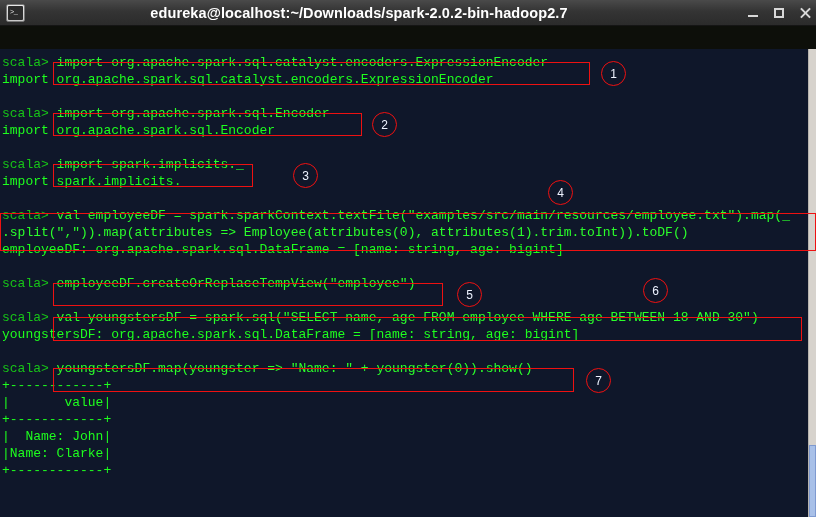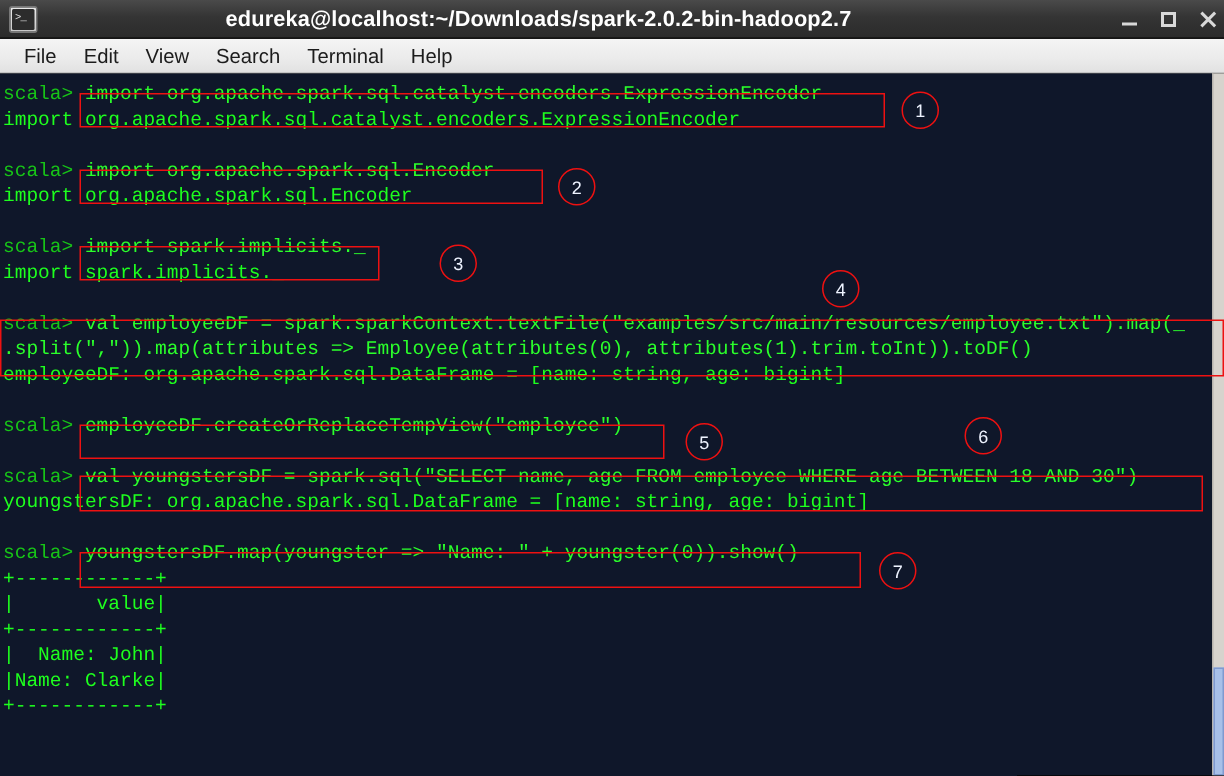--- a/index.html
+++ b/index.html
@@ -195,28 +195,20 @@
       <div class="pr">&gt;_</div>
     </div>
     <div class="title-text">edureka@localhost:~/Downloads/spark-2.0.2-bin-hadoop2.7</div>
     <div class="winbtns">
       <div class="wb wb-min"></div>
       <div class="wb wb-max"></div>
       <div class="wb wb-close"></div>
     </div>
   </div>
 
-  <div class="menubar" id="menubar">
-      <div class="menu-item">File</div>
-      <div class="menu-item">Edit</div>
-      <div class="menu-item">View</div>
-      <div class="menu-item">Search</div>
-      <div class="menu-item">Terminal</div>
-      <div class="menu-item">Help</div>
-    </div>
 
   <div class="term">
     <div class="termlines" id="termlines"><div class="ln"><span class="prompt">scala&gt; </span><span class="cmd">import org.apache.spark.sql.catalyst.encoders.ExpressionEncoder</span></div><div class="ln"><span class="out">import org.apache.spark.sql.catalyst.encoders.ExpressionEncoder</span></div><div class="ln">&nbsp;</div><div class="ln"><span class="prompt">scala&gt; </span><span class="cmd">import org.apache.spark.sql.Encoder</span></div><div class="ln"><span class="out">import org.apache.spark.sql.Encoder</span></div><div class="ln">&nbsp;</div><div class="ln"><span class="prompt">scala&gt; </span><span class="cmd">import spark.implicits._</span></div><div class="ln"><span class="out">import spark.implicits._</span></div><div class="ln">&nbsp;</div><div class="ln"><span class="prompt">scala&gt; </span><span class="cmd">val employeeDF = spark.sparkContext.textFile("examples/src/main/resources/employee.txt").map(_</span></div><div class="ln"><span class="cmd">.split(",")).map(attributes =&gt; Employee(attributes(0), attributes(1).trim.toInt)).toDF()</span></div><div class="ln"><span class="out">employeeDF: org.apache.spark.sql.DataFrame = [name: string, age: bigint]</span></div><div class="ln">&nbsp;</div><div class="ln"><span class="prompt">scala&gt; </span><span class="cmd">employeeDF.createOrReplaceTempView("employee")</span></div><div class="ln">&nbsp;</div><div class="ln"><span class="prompt">scala&gt; </span><span class="cmd">val youngstersDF = spark.sql("SELECT name, age FROM employee WHERE age BETWEEN 18 AND 30")</span></div><div class="ln"><span class="out">youngstersDF: org.apache.spark.sql.DataFrame = [name: string, age: bigint]</span></div><div class="ln">&nbsp;</div><div class="ln"><span class="prompt">scala&gt; </span><span class="cmd">youngstersDF.map(youngster =&gt; "Name: " + youngster(0)).show()</span></div><div class="ln"><span class="out">+------------+</span></div><div class="ln"><span class="out">|       value|</span></div><div class="ln"><span class="out">+------------+</span></div><div class="ln"><span class="out">|  Name: John|</span></div><div class="ln"><span class="out">|Name: Clarke|</span></div><div class="ln"><span class="out">+------------+</span></div></div>
   </div>
 
   <div class="scrollbar">
     <div class="scroll-thumb"></div>
   </div>
 
   <div class="box" style="left:53px; top:62px; width:537px; height:23px;"></div>

